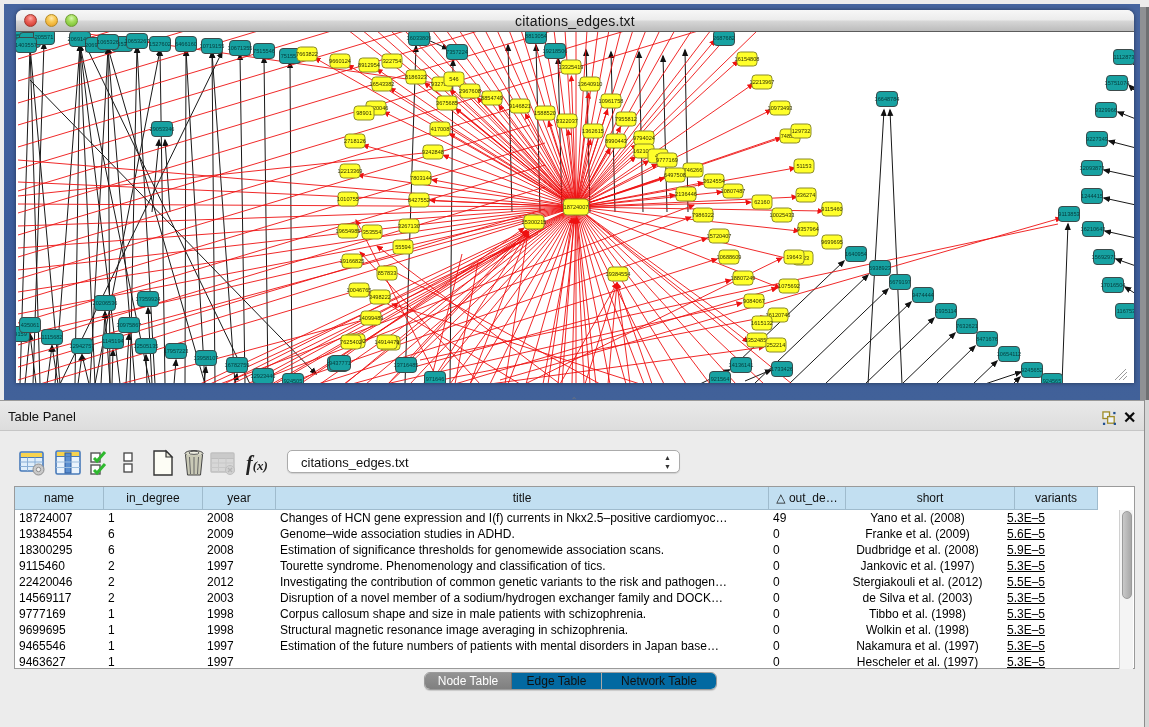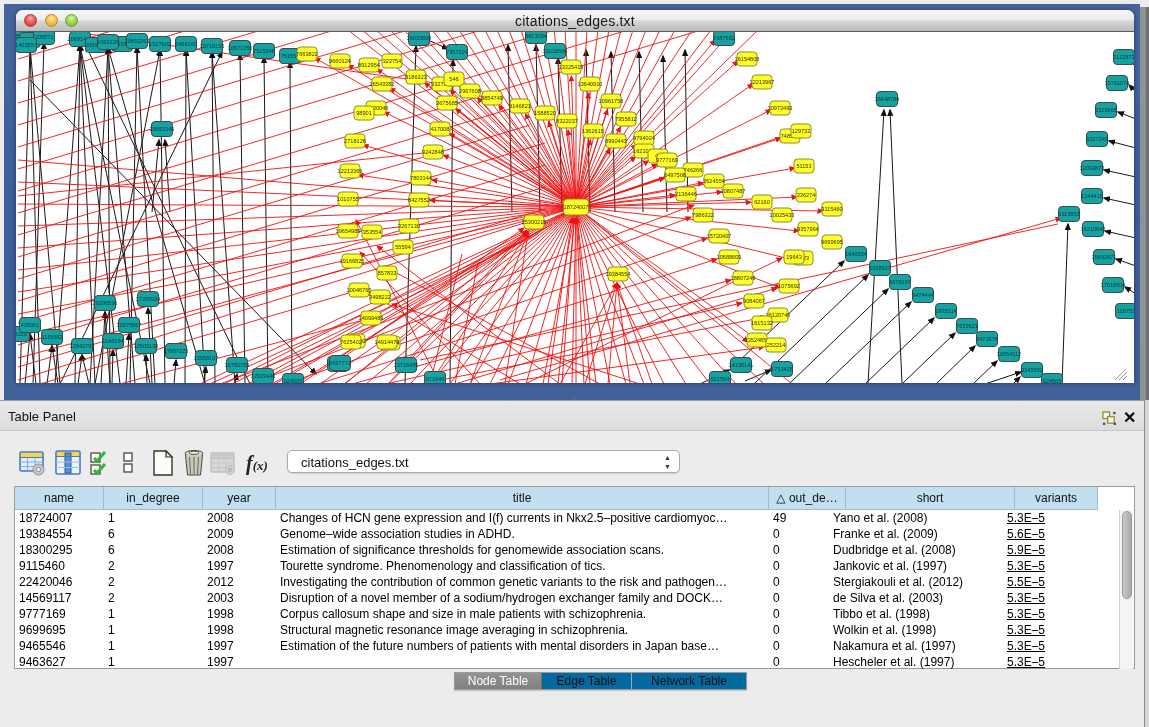--- a/index.html
+++ b/index.html
@@ -51,28 +51,28 @@
   border-bottom:1px solid #9fbbcd; font-size:12px; color:#111; text-align:center; line-height:22px; }
 #rows { position:absolute; left:0; top:23px; width:1105px; height:160px; overflow:hidden; }
 .tr { position:relative; width:1105px; height:16px; }
 .c { position:absolute; top:0; height:16px; font-size:12px; line-height:16px; color:#000;
   white-space:nowrap; overflow:hidden; }
 .c0 { left:4px;   width:85px; }
 .c1 { left:93px;  width:95px; }
 .c2 { left:192px; width:69px; }
 .c3 { left:265px; width:489px; }
 .c4 { left:758px; width:73px; }
-.c5 { left:818px; width:169px; }
+.c5 { left:818px; width:169px; text-align:center; }
 .c6 { left:992px; width:95px;text-decoration:underline; }
 #vsb { position:absolute; right:1px; top:23px; width:14px; height:159px; background:#f4f4f4; border-left:1px solid #d0d0d0; }
 #vsb .thumb { position:absolute; left:1.5px; top:1px; width:10px; height:88px; border-radius:6px;
   background:linear-gradient(90deg,#c9c9c9,#a8a8a8); border:1px solid #9b9b9b; }
 
-#tabs { position:absolute; left:454px; top:241px; height:18px; display:flex;
-  border:1px solid #9b9b9b; border-radius:0; overflow:hidden; background:#fff;
+#tabs { position:absolute; left:424px; top:241px; height:18px; display:flex;
+  border:1px solid #9b9b9b; border-radius:6px; overflow:hidden; background:#fff;
   box-shadow:0 1px 1px rgba(0,0,0,.15);}
 .tab { height:18px; line-height:17px; font-size:12px; color:#111; background:#0369a1; border-right:1px solid #a8a8a8; text-align:center;}
 .tab.sel { background:linear-gradient(180deg,#939393,#7d7d7d); color:#fff; border-right:1px solid #6f6f6f;}
 .tab:last-child { border-right:none; }
 #mem { position:absolute; right:33px; bottom:6px; font-size:11px; color:#111; }
 #memdot { position:absolute; right:15px; bottom:4px; width:13px; height:13px; border-radius:50%;
   background:#35c335; border:1.5px solid #2a4a2a; }
 #rightedge2 { position:absolute; left:1144px; top:400px; width:5px; height:327px; background:#d6d6d6; border-left:1px solid #8d8d8d;}
 #notch { position:absolute; left:567px; top:399px; width:14px; height:5px; font-size:8px; color:#777; line-height:4px; text-align:center;}
 #floaticon { position:absolute; left:1102px; top:11px; width:15px; height:15px; }

